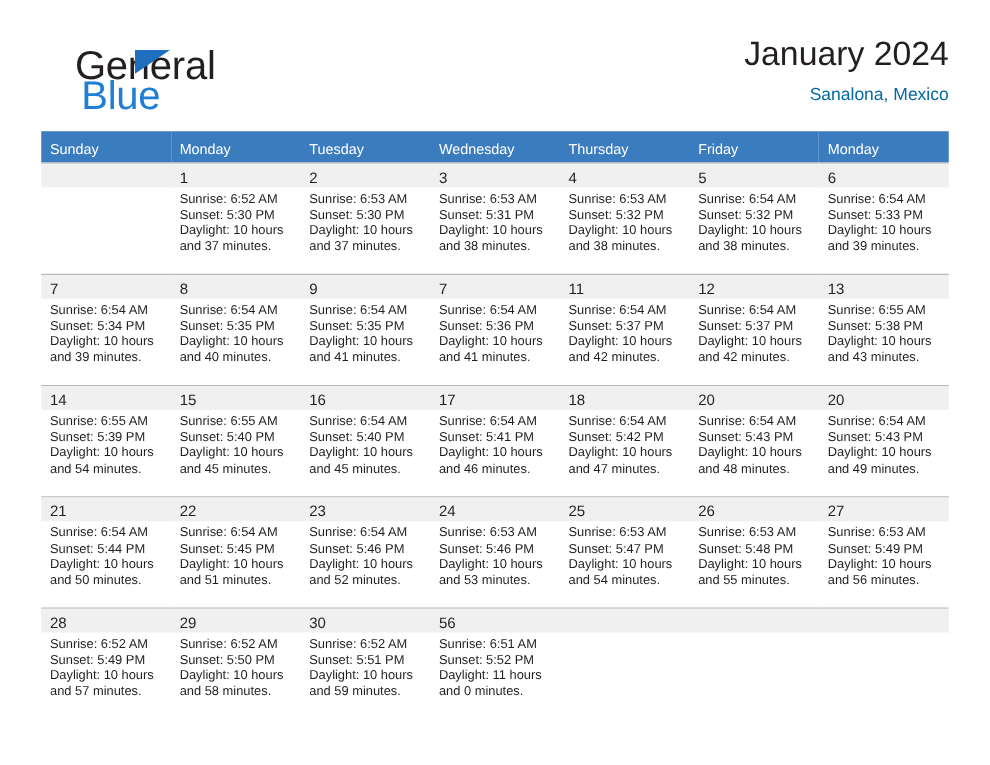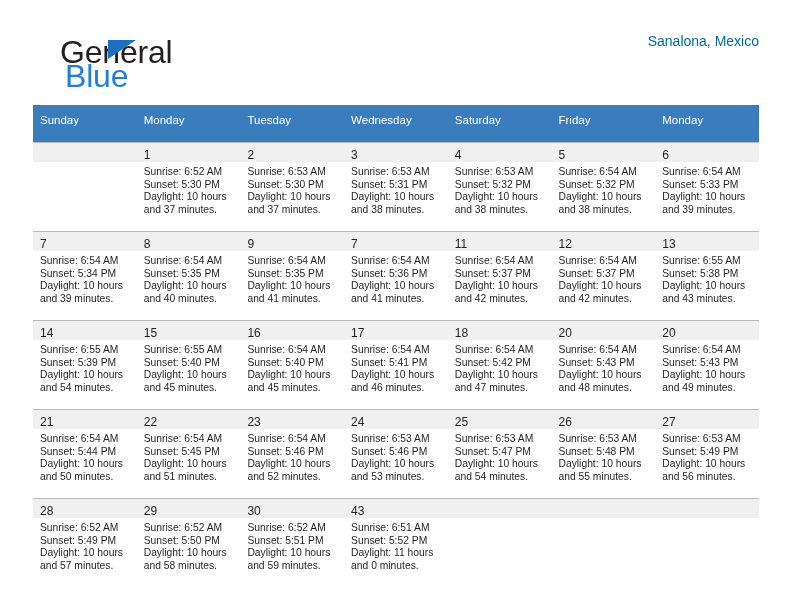--- a/index.html
+++ b/index.html
@@ -92,21 +92,21 @@
     width: 726px;
     border-collapse: collapse;
     table-layout: fixed;
   }
   .calendar th {
     background: #3a7cbe;
     color: #ffffff;
     font-size: 11.5px;
     font-weight: normal;
     text-align: left;
-    padding: 5px 0 12px 7px;
+    padding: 5px 0 0 7px;
     height: 20px;
     border: none;
   }
   .calendar td {
     vertical-align: top;
     padding: 0;
     border: none;
     width: 103.7px;
     height: 89px;
   }
@@ -145,32 +145,33 @@
 
 <div class="page">
 
   <div class="header">
     <div class="logo">
       <span class="logo-general">General</span>
       <span class="logo-tri"></span>
       <span class="logo-blue">Blue</span>
     </div>
     <div class="title-block">
+      <div class="cal-title">January 2024</div>
       <div class="cal-subtitle">Sanalona, Mexico</div>
     </div>
   </div>
 
   <table class="calendar">
     <thead>
       <tr id="weekday-row">
           <th>Sunday</th>
           <th>Monday</th>
           <th>Tuesday</th>
           <th>Wednesday</th>
-          <th>Saturday</th>
+          <th>Thursday</th>
           <th>Friday</th>
           <th>Monday</th>
         </tr>
     </thead>
     <tbody id="calendar-body">
         <tr>
           <td>
             <div class="cell empty">
               <div class="daynum-band"><span class="daynum"></span></div>
               <div class="cell-body"></div>
@@ -509,21 +510,21 @@
               <div class="cell-body">
                 <div class="cell-line">Sunrise: 6:52 AM</div>
                 <div class="cell-line">Sunset: 5:51 PM</div>
                 <div class="cell-line">Daylight: 10 hours</div>
                 <div class="cell-line">and 59 minutes.</div>
               </div>
             </div>
           </td>
           <td>
             <div class="cell">
-              <div class="daynum-band"><span class="daynum">43</span></div>
+              <div class="daynum-band"><span class="daynum">56</span></div>
               <div class="cell-body">
                 <div class="cell-line">Sunrise: 6:51 AM</div>
                 <div class="cell-line">Sunset: 5:52 PM</div>
                 <div class="cell-line">Daylight: 11 hours</div>
                 <div class="cell-line">and 0 minutes.</div>
               </div>
             </div>
           </td>
           <td>
             <div class="cell empty">

